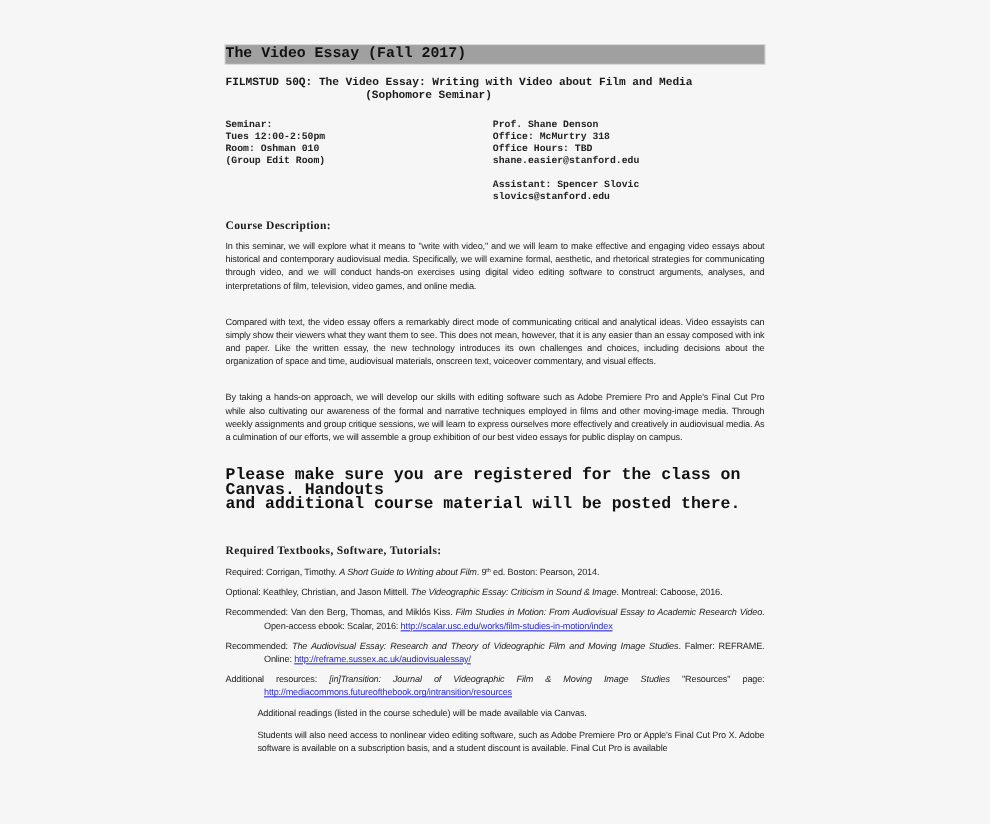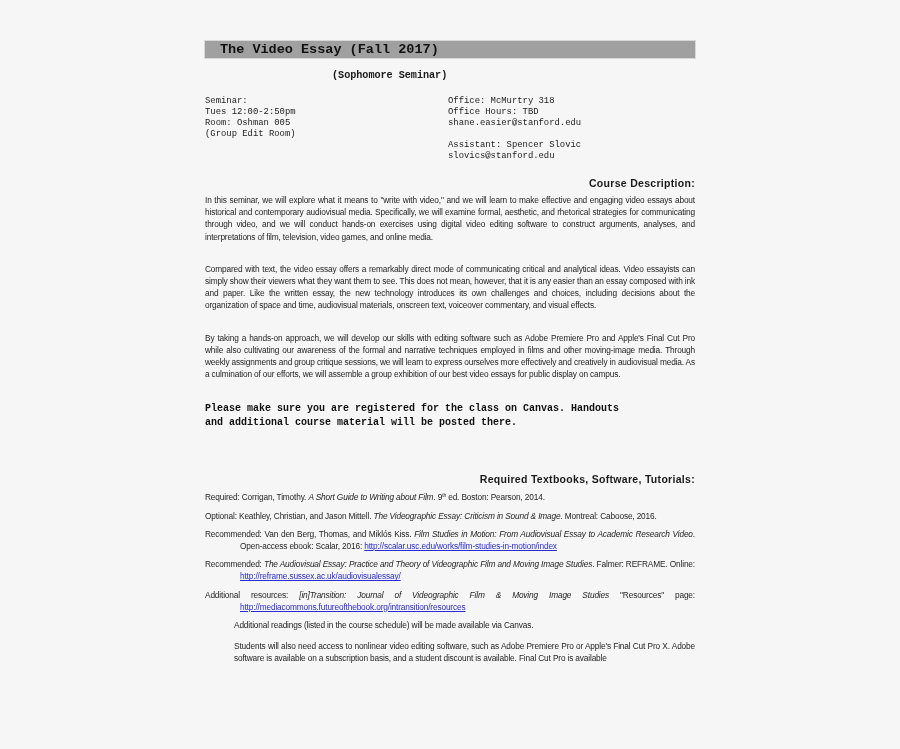--- a/index.html
+++ b/index.html
@@ -20,74 +20,73 @@
       top: 41px;
       width: 490px;
     }
     .title-bar {
       background: #a0a0a0;
       height: 17px;
       line-height: 17px;
       font-family: "Liberation Mono", monospace;
       font-weight: bold;
       font-size: 13.5px;
-      padding-left: 15px;
+      padding-left: 0;
       color: #111;
       box-shadow: 0 0 0 1px #d8d8d8;
     }
     .course-title {
       margin-top: 12px;
       font-family: "Liberation Mono", monospace;
       font-weight: bold;
       font-size: 10.2px;
       line-height: 12px;
       letter-spacing: -0.05px;
     }
     .course-title .sub {
       padding-left: 127px;
     }
     .info {
       margin-top: 14px;
       display: flex;
       font-family: "Liberation Mono", monospace;
-      font-weight: normal;
+      font-weight: bold;
       font-size: 8.9px;
       line-height: 11px;
       color: #222;
     }
     .info .left { width: 243px; }
     .info .right { flex: 1; }
     .info .gap { height: 11px; }
     .section-heading {
-      font-family: Liberation Sans, sans-serif;
+      font-family: Liberation Serif, serif;
       font-weight: bold;
       font-size: 10.5px;
       line-height: 12px;
       letter-spacing: 0.3px;
-      text-align: right;
     }
     .h-desc { margin-top: 15px; }
     .para {
       font-family: "Liberation Sans", sans-serif;
       font-size: 8.3px;
       line-height: 12.2px;
       text-align: justify;
       letter-spacing: -0.15px;
       color: #1e1e1e;
       margin-top: 20px;
     }
     .notice {
       margin-top: 22px;
       font-family: "Liberation Mono", monospace;
       font-weight: bold;
-      font-size: 10px;
+      font-size: 15px;
       line-height: 13.5px;
       color: #111;
     }
-    .h-books { margin-top: 44px; }
+    .h-books { margin-top: 30px; }
     .ref {
       font-family: "Liberation Sans", sans-serif;
       font-size: 8.3px;
       line-height: 12.2px;
       letter-spacing: -0.15px;
       color: #1e1e1e;
       margin-top: 6px;
       padding-left: 35px;
       text-indent: -35px;
       text-align: justify;
@@ -113,31 +112,33 @@
     }
   </style>
 </head>
 <body>
 
 <div class="page">
 
   <div class="title-bar">The Video Essay (Fall 2017)</div>
 
   <div class="course-title">
+    <div>FILMSTUD 50Q: The Video Essay: Writing with Video about Film and Media</div>
     <div class="sub">(Sophomore Seminar)</div>
   </div>
 
   <div class="info">
     <div class="left">
       <div>Seminar:</div>
       <div>Tues 12:00-2:50pm</div>
-      <div>Room: Oshman 005</div>
+      <div>Room: Oshman 010</div>
       <div>(Group Edit Room)</div>
     </div>
     <div class="right">
+      <div>Prof. Shane Denson</div>
       <div>Office: McMurtry 318</div>
       <div>Office Hours: TBD</div>
       <div>shane.easier@stanford.edu</div>
       <div class="gap"></div>
       <div>Assistant: Spencer Slovic</div>
       <div>slovics@stanford.edu</div>
     </div>
   </div>
 
   <div class="section-heading h-desc">Course Description:</div>
@@ -151,20 +152,20 @@
   </div>
 
   <div class="section-heading h-books">Required Textbooks, Software, Tutorials:</div>
 
   <div class="ref" style="margin-top:6px"><span>Required: Corrigan, Timothy. </span><i>A Short Guide to Writing about Film</i><span>. 9</span><sup>th</sup><span> ed. Boston: Pearson, 2014.</span></div>
 
   <div class="ref"><span>Optional: Keathley, Christian, and Jason Mittell. </span><i>The Videographic Essay: Criticism in Sound &amp; Image</i><span>. Montreal: Caboose, 2016.</span></div>
 
   <div class="ref"><span>Recommended: Van den Berg, Thomas, and Miklós Kiss. </span><i>Film Studies in Motion: From Audiovisual Essay to Academic Research Video</i><span>. Open-access ebook: Scalar, 2016: </span><a href="#" title="http://scalar.usc.edu/works/film-studies-in-motion/index">http://scalar.usc.edu/works/film-studies-in-motion/index</a></div>
 
-  <div class="ref"><span>Recommended: </span><i>The Audiovisual Essay: Practice and Theory of Videographic Film and Moving Image Studies</i><span>. Falmer: REFRAME. Online: </span><a href="#" title="http://reframe.sussex.ac.uk/audiovisualessay/">http://reframe.sussex.ac.uk/audiovisualessay/</a></div>
+  <div class="ref"><span>Recommended: </span><i>The Audiovisual Essay: Research and Theory of Videographic Film and Moving Image Studies</i><span>. Falmer: REFRAME. Online: </span><a href="#" title="http://reframe.sussex.ac.uk/audiovisualessay/">http://reframe.sussex.ac.uk/audiovisualessay/</a></div>
 
   <div class="ref"><span>Additional resources: </span><i>[in]Transition: Journal of Videographic Film &amp; Moving Image Studies</i><span> "Resources" page: </span><a href="#" title="http://mediacommons.futureofthebook.org/intransition/resources">http://mediacommons.futureofthebook.org/intransition/resources</a></div>
 
   <p class="plain">Additional readings (listed in the course schedule) will be made available via Canvas.</p>
   <p class="plain">Students will also need access to nonlinear video editing software, such as Adobe Premiere Pro or Apple's Final Cut Pro X. Adobe software is available on a subscription basis, and a student discount is available. Final Cut Pro is available</p>
 
 </div>
 
 </body></html>

